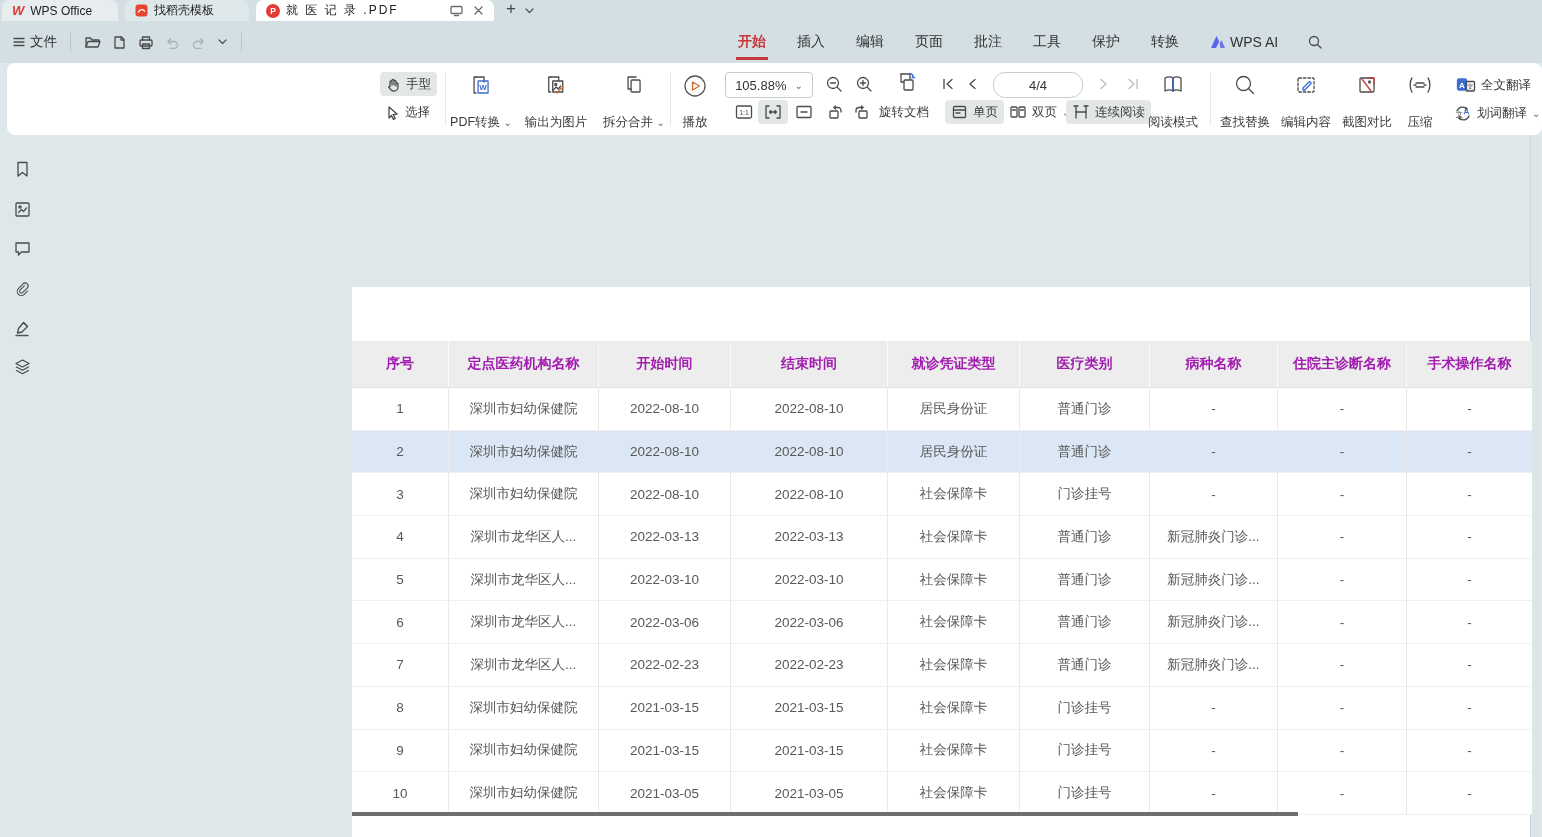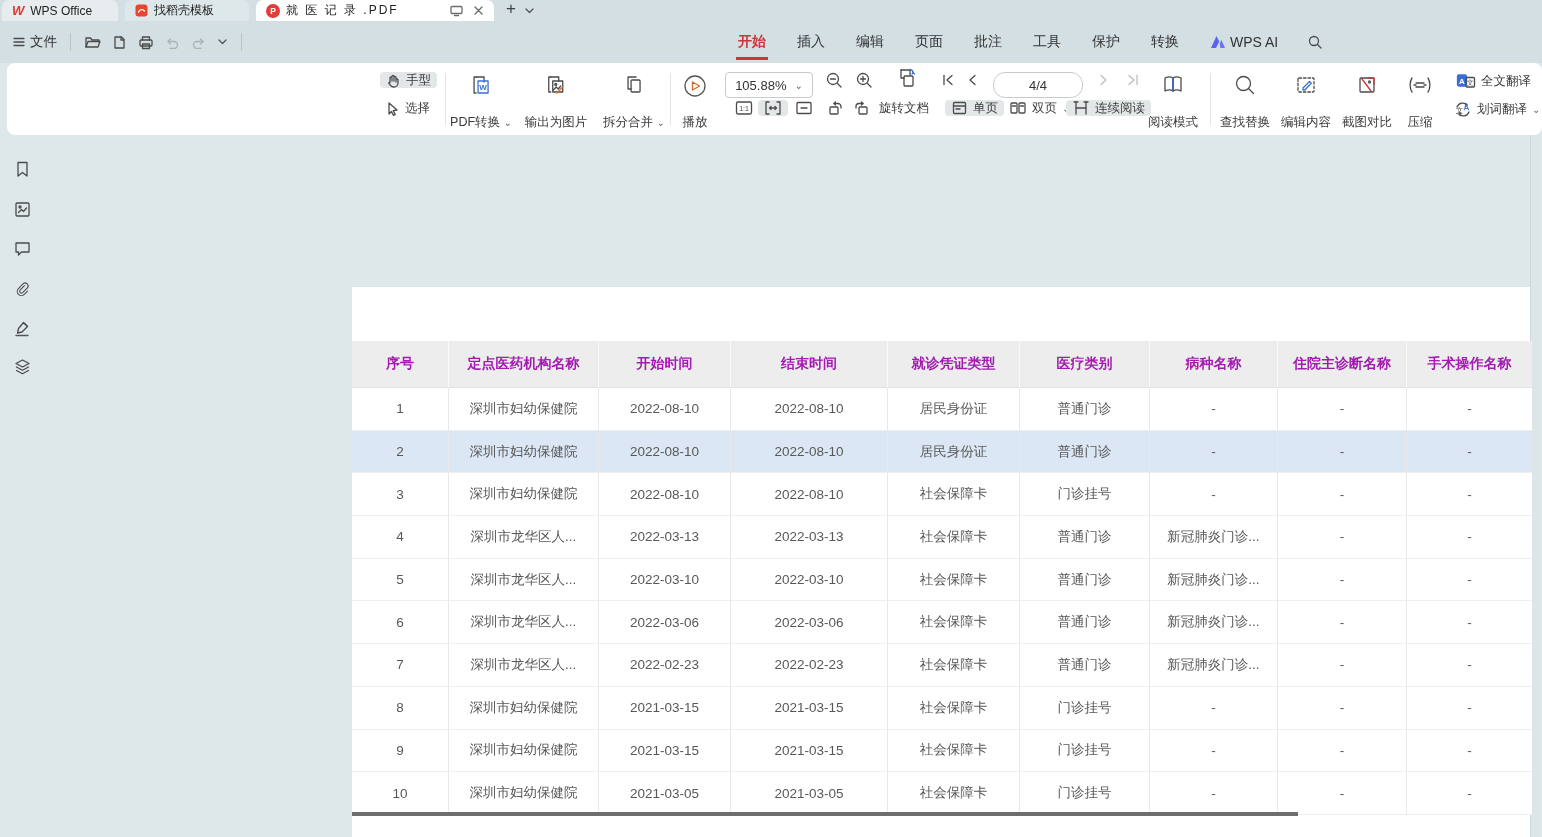--- a/index.html
+++ b/index.html
@@ -22,21 +22,21 @@
   .quick{position:absolute;left:12px;top:0;height:42px;display:flex;align-items:center;gap:11px;}
   .qitem{display:flex;align-items:center;gap:4px;font-size:13.5px;color:#333;justify-content:space-between;}
   .qdiv{width:1px;height:18px;background:#b8c4c7;margin:0 2px;}
   .menus{position:absolute;left:736px;top:0;height:42px;display:flex;align-items:center;gap:27px;}
   .mitem{font-size:14px;color:#333;position:relative;padding:0 2px;white-space:nowrap;display:flex;align-items:center;gap:4px;}
   .mitem.active{color:#c7373c;font-weight:bold;}
   .mitem.active::after{content:"";position:absolute;left:0;right:0;bottom:-9px;height:3px;background:#c7373c;}
   
   .toolbar{position:absolute;top:63px;left:7px;width:1535px;height:72px;background:#fff;border-radius:8px;}
   .tb-div{position:absolute;top:10px;height:52px;width:1px;background:#e5e5e5;}
-  .sb{position:absolute;height:16px;display:flex;align-items:center;gap:5px;font-size:12.5px;color:#3a3a3a;padding:0 6px;border-radius:4px;white-space:nowrap;}
+  .sb{position:absolute;height:24px;display:flex;align-items:center;gap:5px;font-size:12.5px;color:#3a3a3a;padding:0 6px;border-radius:4px;white-space:nowrap;}
   .sb.sel{background:#e4e7e8;}
   .bb{position:absolute;top:7px;height:58px;display:flex;flex-direction:column;align-items:center;justify-content:space-between;
       font-size:12.5px;color:#3a3a3a;transform:translateX(-50%);padding:3px 4px;white-space:nowrap;}
   .combo{position:absolute;border:1px solid #c6cbcd;border-radius:4px;display:flex;align-items:center;justify-content:center;
          font-size:13px;color:#333;gap:8px;background:#fff;}
   .chev{color:#666;font-size:10px;}
   .gray{color:#b5bcbe;}
   .icimg{display:inline-flex;align-items:center;justify-content:center;}
   
   .side-ic{position:absolute;left:13px;}

